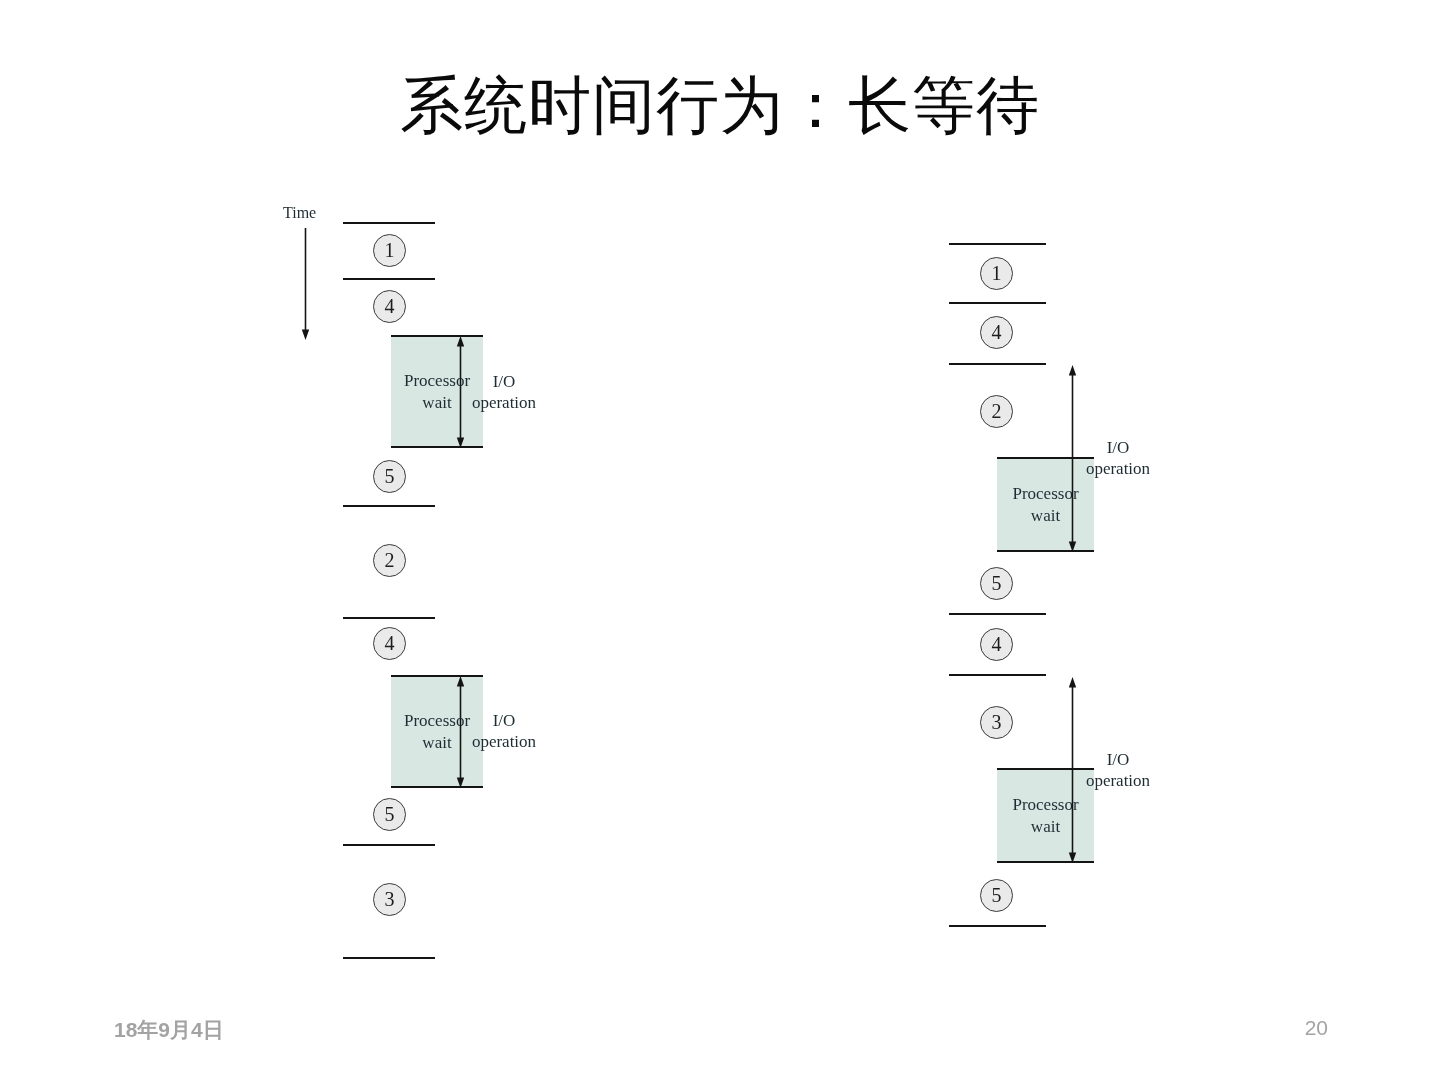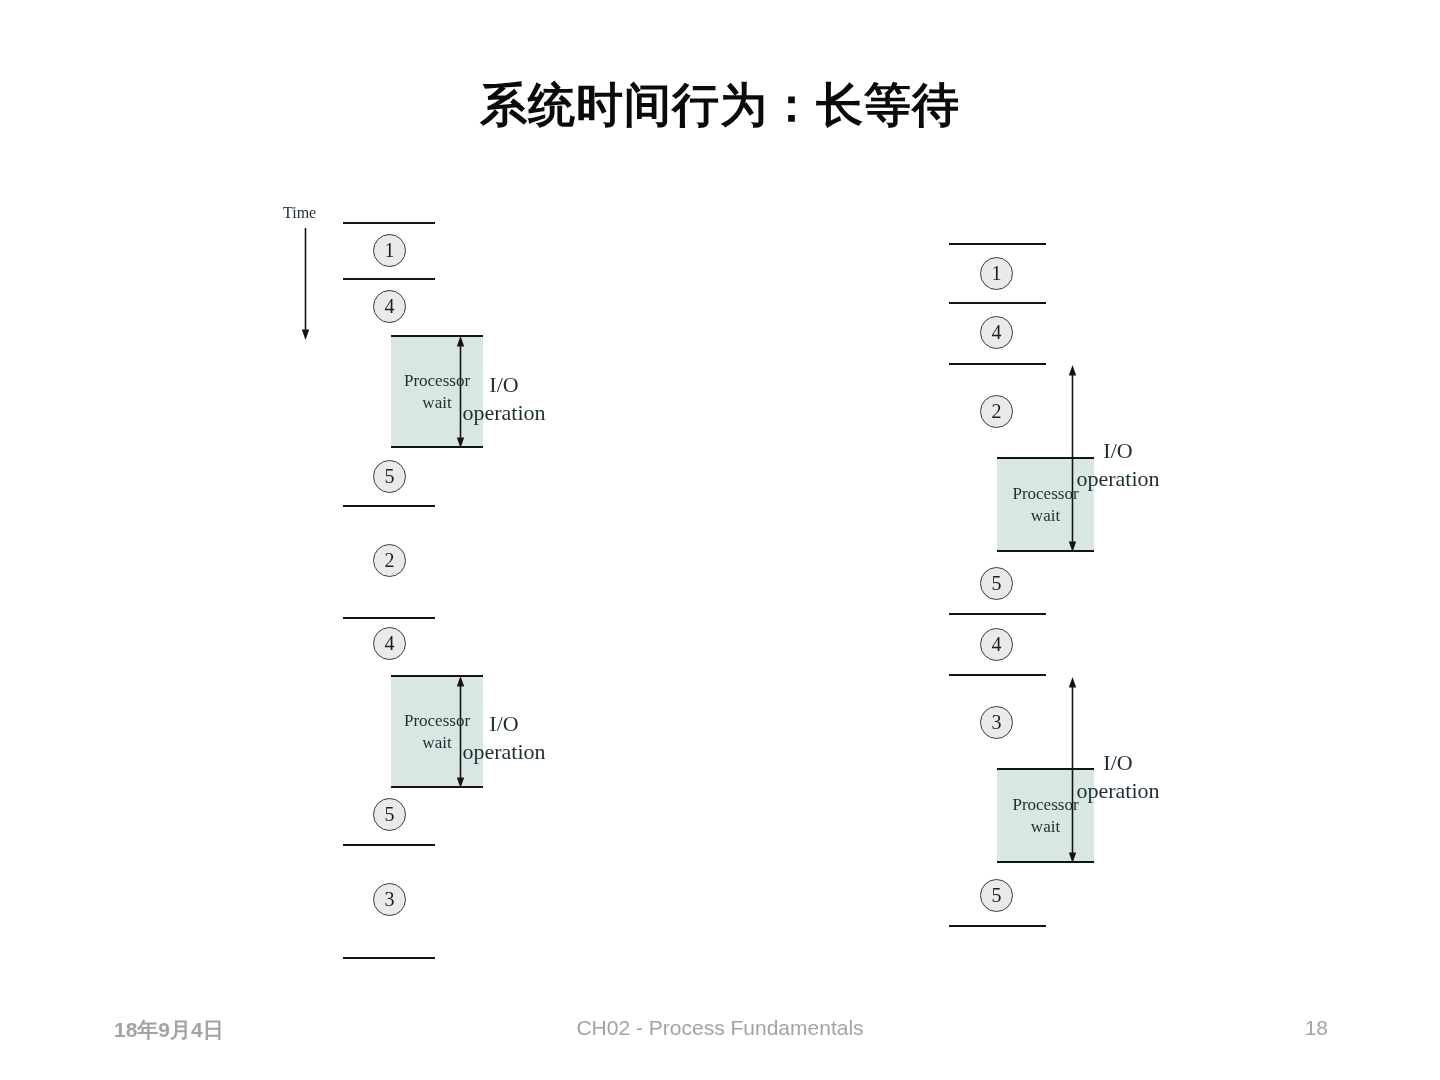--- a/index.html
+++ b/index.html
@@ -16,22 +16,22 @@
     font-family: "Liberation Serif", "DejaVu Serif", serif;
   }
   .title {
     position: absolute;
     top: 52px;
     left: 0;
     width: 100%;
     margin: 0;
     text-align: center;
     font-family: "Liberation Sans", "DejaVu Sans", sans-serif;
-    font-weight: 700;
-    font-size: 47px;
+    font-weight: 400;
+    font-size: 63px;
     line-height: 106px;
     color: var(--title-text, #0a0a0a);
     letter-spacing: 1px;
   }
   .hline {
     position: absolute;
     height: 2px;
     background: var(--diagram-line, #141414);
   }
   .step-circle {
@@ -64,21 +64,21 @@
     display: block;
     width: 80px;
     font-size: 17px;
     line-height: 1.25;
     color: var(--diagram-text, #1e2d33);
   }
   .io-label {
     position: absolute;
     width: 84px;
     text-align: center;
-    font-size: 22px;
+    font-size: 17px;
     line-height: 1.25;
     color: var(--diagram-text, #1e2d33);
   }
   .time-label {
     position: absolute;
     left: 283px;
     top: 204px;
     font-size: 16px;
     color: var(--diagram-text, #1e2d33);
   }
@@ -222,18 +222,17 @@
 
     <svg class="varrow" style="left:1066px; top:677px;" width="13" height="186" viewBox="0 0 13 186">
       <line x1="6.5" y1="9" x2="6.5" y2="177" stroke="#141414" stroke-width="1.6"></line>
       <polygon points="6.5,0 2.8,10.5 10.2,10.5" fill="#141414"></polygon>
       <polygon points="6.5,186 2.8,175.5 10.2,175.5" fill="#141414"></polygon>
     </svg>
     <div class="io-label" style="left:1076px; top:749px;">I/O operation</div>
   </div>
 
   <div class="footer">
-    <span class="footer-title">CH02 - Process Fundamentals</span>
     <span class="footer-date">18年9月4日</span>
-    <span class="footer-page">18</span>
+    <span class="footer-page">20</span>
   </div>
 
 </div>
 
 </body></html>

